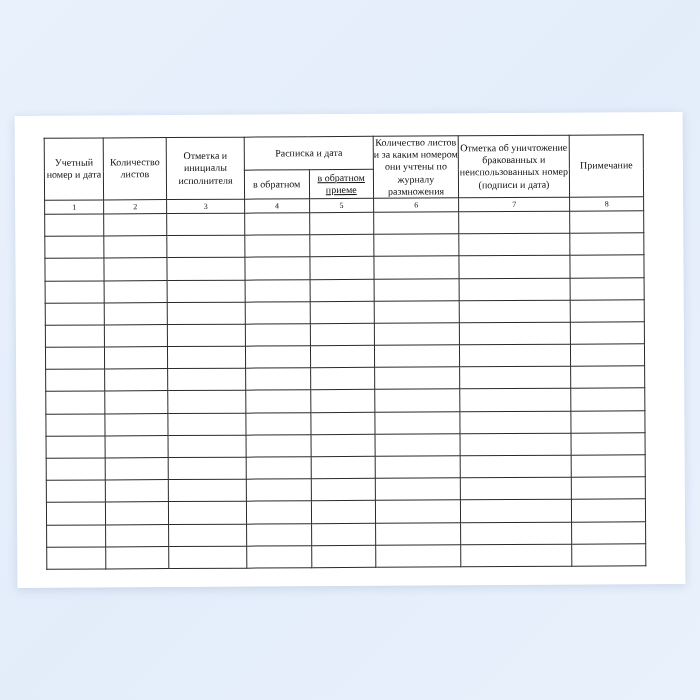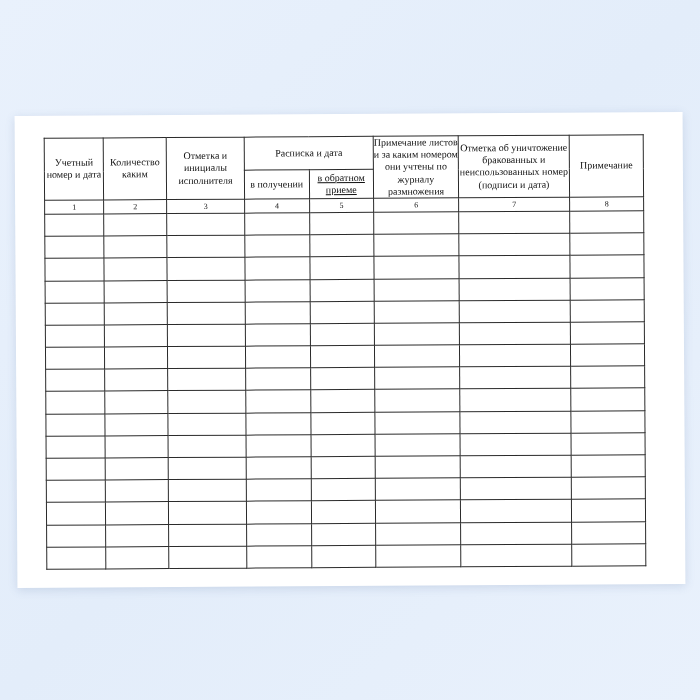--- a/index.html
+++ b/index.html
@@ -82,29 +82,29 @@
 </head>
 <body>
 
 <div id="stage">
   <div id="sheet">
     <div id="table-wrap">
       <table class="journal">
         <thead>
           <tr>
             <th class="hdr-cell c1" rowspan="2">Учетный номер и дата</th>
-            <th class="hdr-cell c2" rowspan="2">Количество каким</th>
+            <th class="hdr-cell c2" rowspan="2">Количество листов</th>
             <th class="hdr-cell c3" rowspan="2">Отметка и инициалы исполнителя</th>
             <th class="hdr-cell group" colspan="2">Расписка и дата</th>
-            <th class="hdr-cell c6" rowspan="2">Примечание листов и за каким номером они учтены по журналу размножения</th>
+            <th class="hdr-cell c6" rowspan="2">Количество листов и за каким номером они учтены по журналу размножения</th>
             <th class="hdr-cell c7" rowspan="2">Отметка об уничтожение бракованных и неиспользованных номер (подписи и дата)</th>
             <th class="hdr-cell c8" rowspan="2">Примечание</th>
           </tr>
           <tr>
-            <th class="hdr-cell sub c4">в получении</th>
+            <th class="hdr-cell sub c4">в обратном</th>
             <th class="hdr-cell sub c5">в обратном приеме</th>
           </tr>
           <tr>
             <td class="num-cell">1</td>
             <td class="num-cell">2</td>
             <td class="num-cell">3</td>
             <td class="num-cell">4</td>
             <td class="num-cell">5</td>
             <td class="num-cell">6</td>
             <td class="num-cell">7</td>

